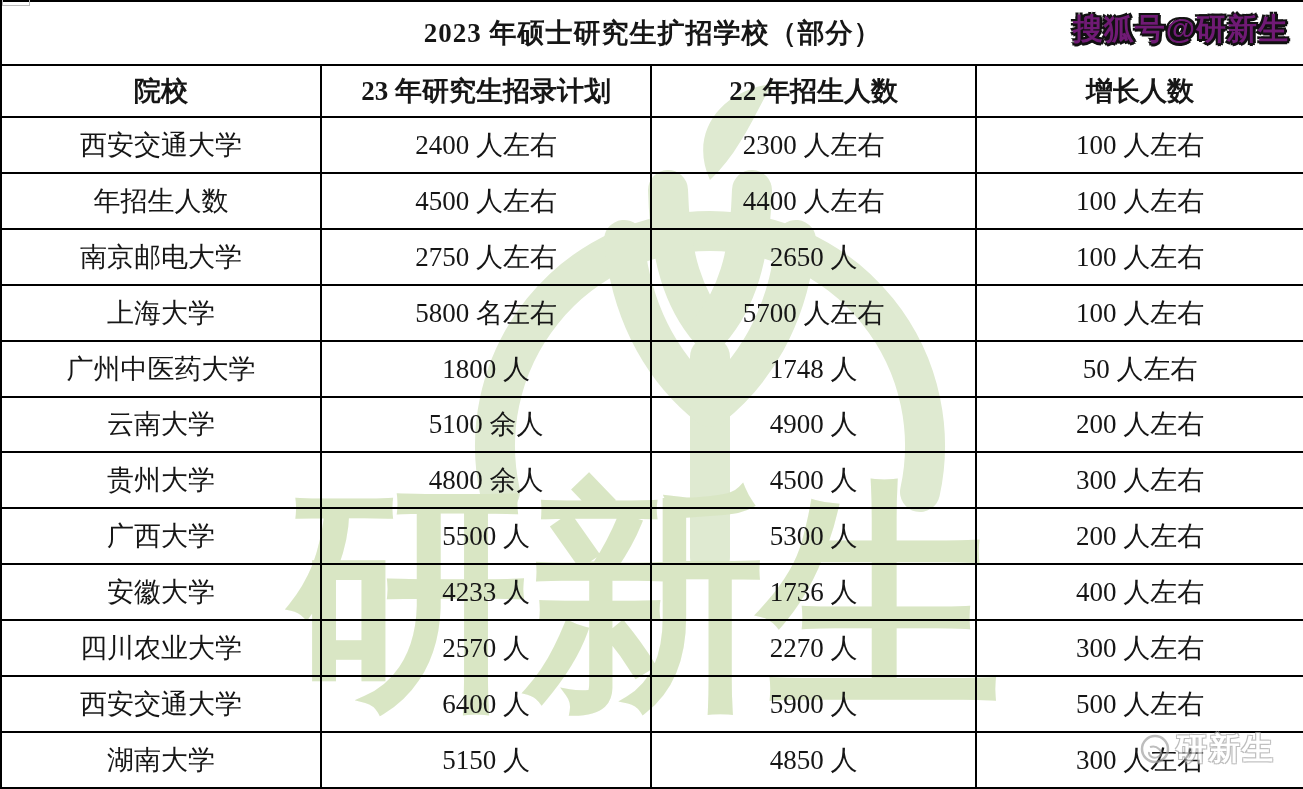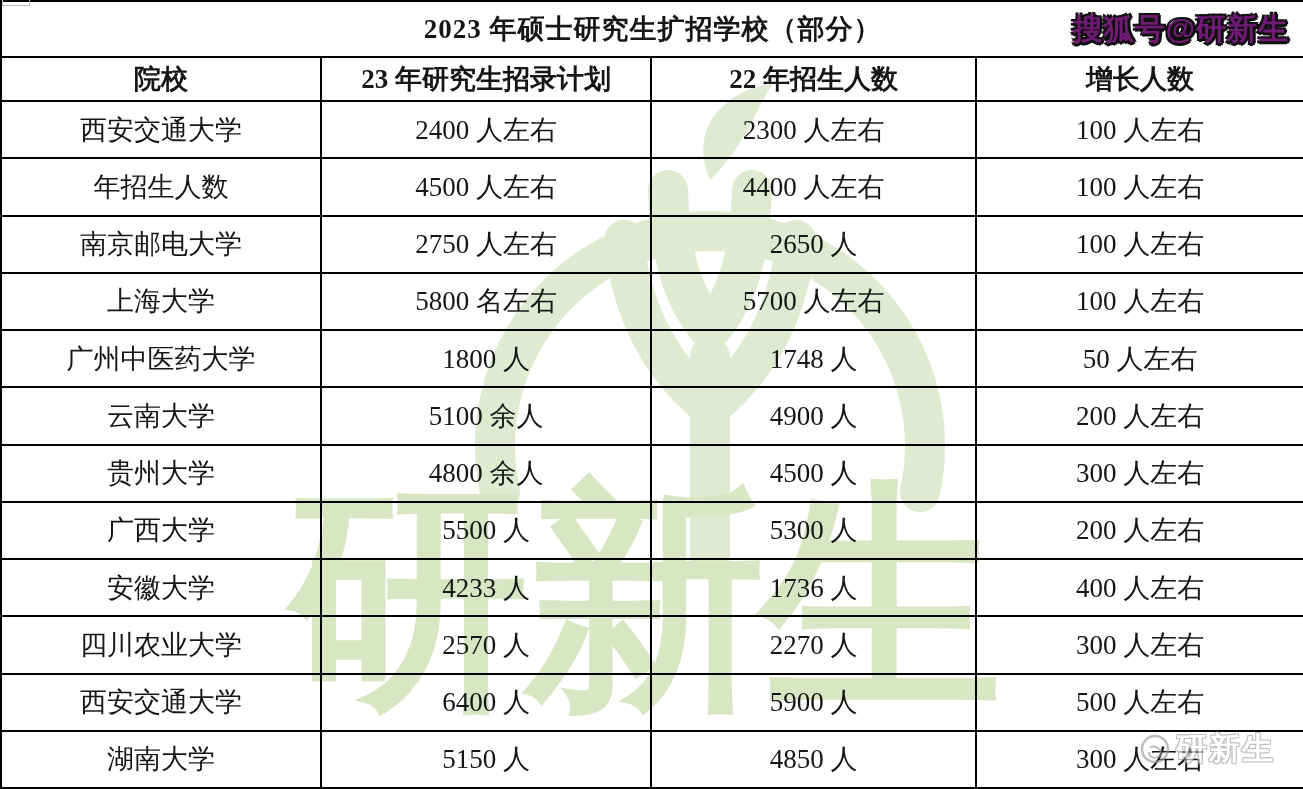--- a/index.html
+++ b/index.html
@@ -29,22 +29,22 @@
     background:transparent;
   }
   table.main td, table.main th{
     border:2px solid #000000;
     text-align:center;vertical-align:middle;
     padding:0;
     font-size:27px;color:#161616;
     background:transparent;
     overflow:hidden;white-space:nowrap;
   }
-  tr.title-row{height:56px;}
-  tr.header-row{height:44px;}
+  tr.title-row{height:64px;}
+  tr.header-row{height:52px;}
   td.title-cell{font-size:29px;font-weight:bold;letter-spacing:1px;}
   th.hdr{font-weight:bold;font-size:27px;}
   
   .sohu-badge{
     position:absolute;z-index:3;
     top:9px;right:14px;
     font-size:30px;font-weight:bold;
     font-family:"Liberation Sans", sans-serif;
     color:#701a75;
     text-shadow:

